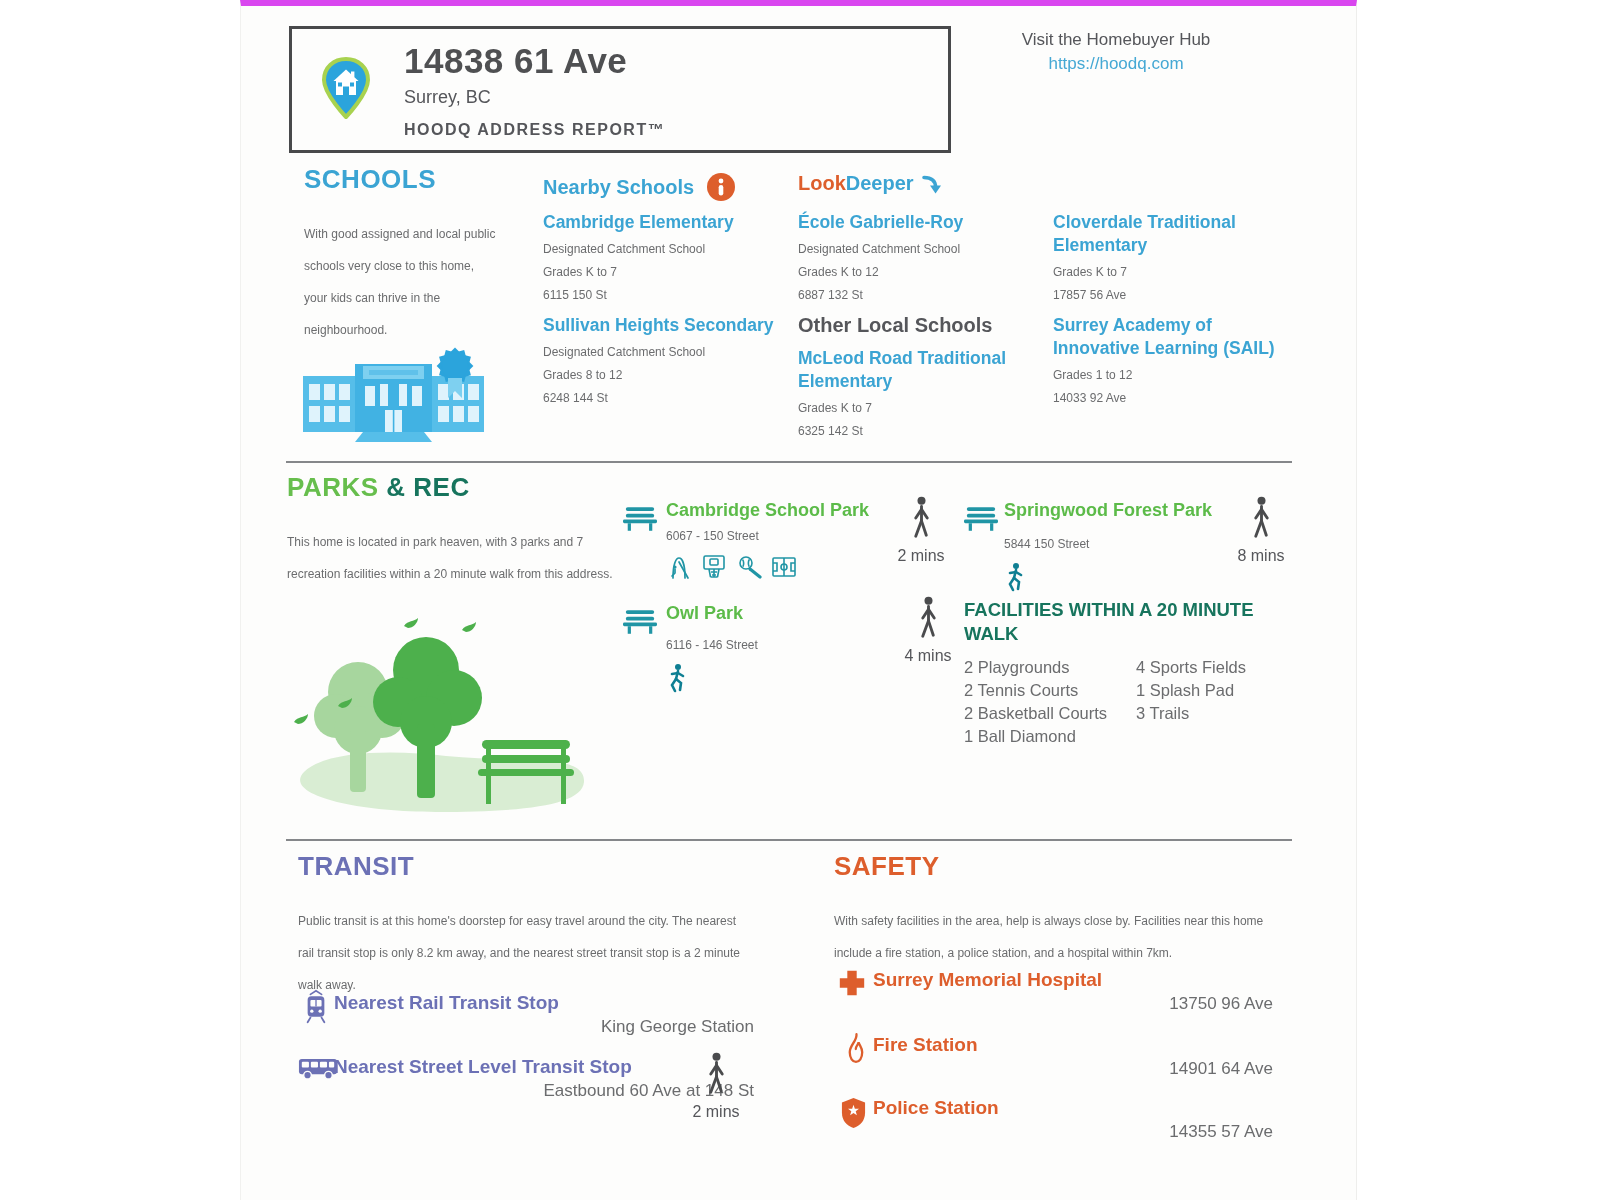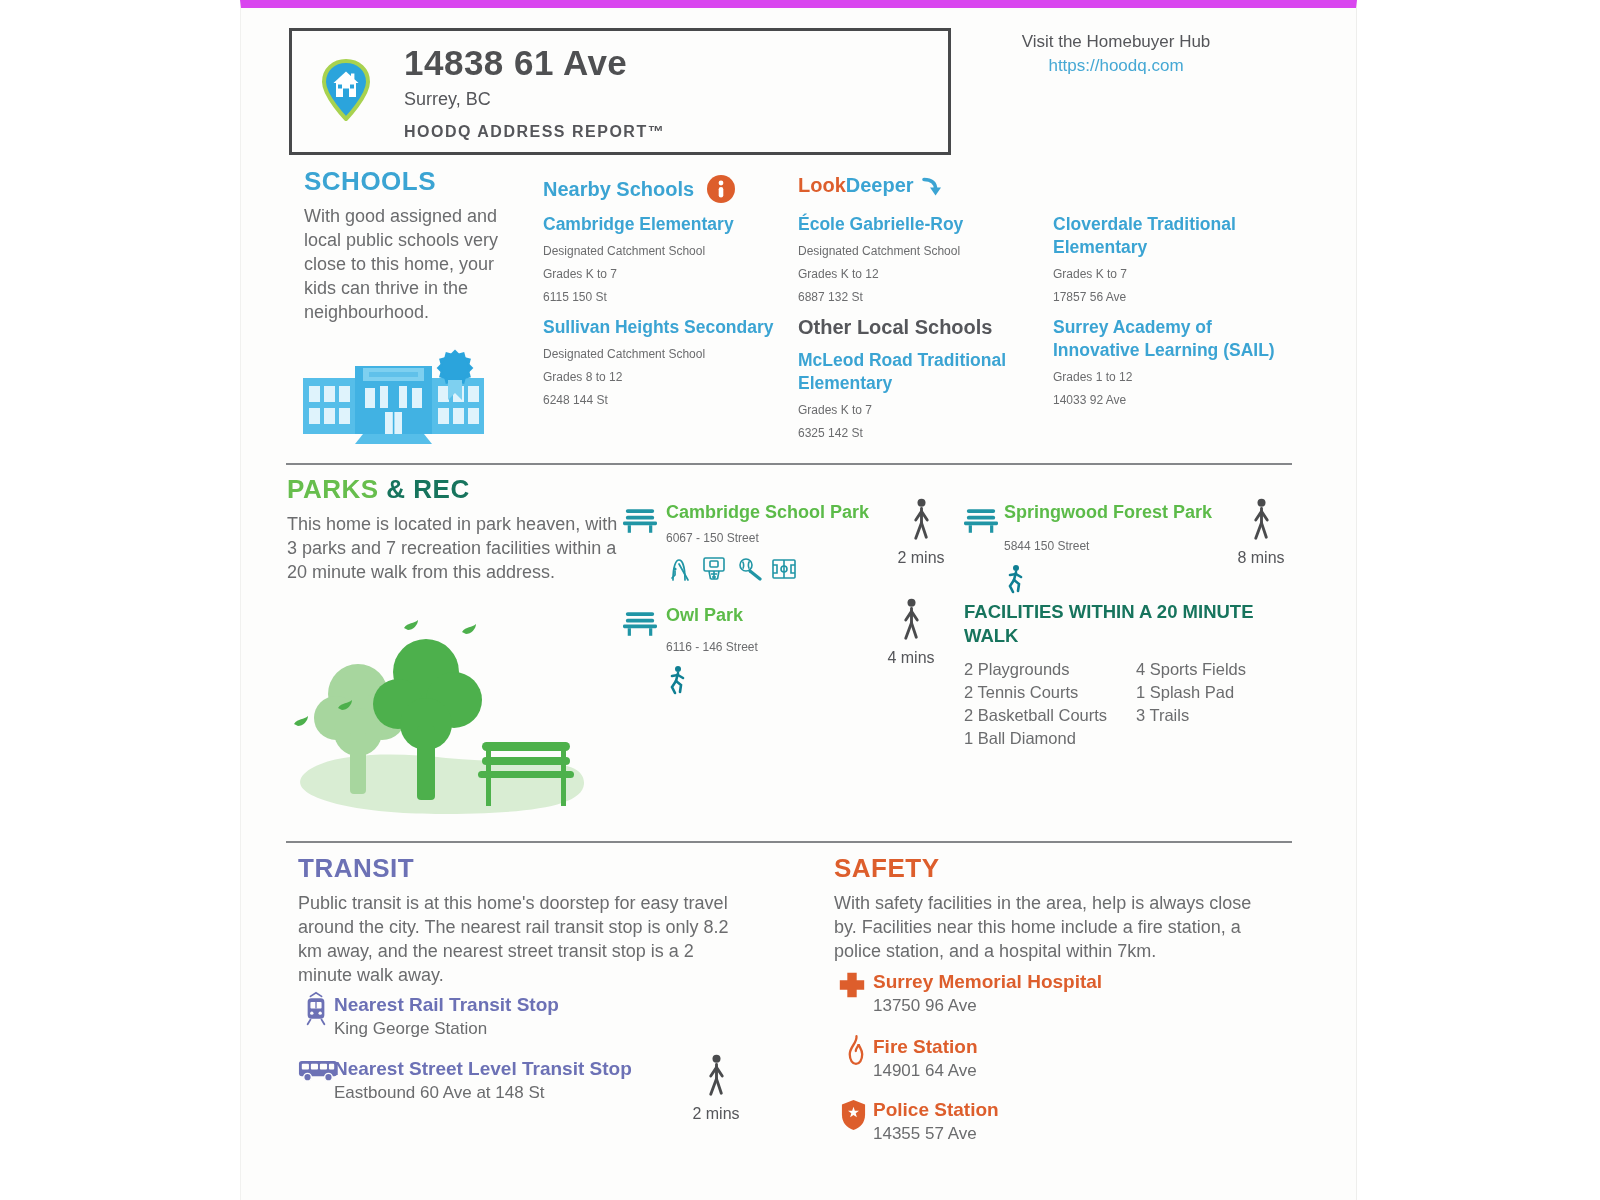--- a/index.html
+++ b/index.html
@@ -1,18 +1,18 @@
 <!DOCTYPE html>
 <html><head>
 <meta charset="utf-8">
 <style>
   * { margin:0; padding:0; box-sizing:border-box; }
   html,body { width:1600px; height:1200px; background:#ffffff; font-family:"Liberation Sans", sans-serif; }
   .page { position:absolute; left:240px; top:0; width:1117px; height:1200px;
-          background:#fdfdfc; border-left:1px solid #f1f1ef; border-right:1px solid #eeeeec; border-top:8px solid #d946ef; }
+          background:#fdfdfc; border-left:1px solid #f1f1ef; border-right:1px solid #eeeeec; border-top:6px solid #d946ef; }
   .abs { position:absolute; }
 
   
   .address-box { left:48px; top:20px; width:662px; height:127px; border:3px solid #48494b; background:#fdfdfc; display:flex; align-items:center; }
   .pin-wrap { margin-left:28px; }
   .addr-text { margin-left:32px; }
   .addr-title { font-size:35px; font-weight:700; color:#4f5052; letter-spacing:0.5px; }
   .addr-city { font-size:18px; color:#55565a; margin-top:6px; }
   .addr-report { font-size:16px; font-weight:600; color:#55565a; letter-spacing:1.5px; margin-top:13px; }
   .hub { left:745px; top:22px; width:260px; text-align:center; }
@@ -20,41 +20,41 @@
   .hub-url { font-size:17px; color:#45a8d4; line-height:24px; text-decoration:none; display:inline-block; }
 
   
   .sec-title { font-size:26px; font-weight:800; letter-spacing:0.5px; }
   .blue { color:#3ba4d3; }
   .purple { color:#6c71b5; }
   .orange { color:#dd5e2c; }
   .green-light { color:#67be4d; }
   .green-dark { color:#17745d; }
 
-  .intro { font-size:18px; color:#6b6c6e; line-height:24px; }
+  .intro { font-size:12px; color:#6b6c6e; line-height:32px;margin-top:16px; }
 
   .subhead { font-size:20px; font-weight:800; color:#3ba4d3; display:flex; align-items:center; gap:12px; }
   .subhead-dark { font-size:20px; font-weight:800; color:#55565a; }
 
   .school-card { width:252px; }
   .school-name { font-size:17.5px; font-weight:700; color:#3ba4d3; line-height:23px; display:block; margin-bottom:4px; }
   .detail { font-size:12px; color:#6b6c6e; line-height:23px; }
 
   .divider { left:45px; width:1006px; height:0; border-top:2px solid #85878a; }
 
   .park-entry-name { font-size:18px; font-weight:700; color:#5cbb49; line-height:22px; }
   .amenity-row { display:flex; gap:9px; margin-top:6px; }
   .walker-block { width:64px; text-align:center; }
   .mins { font-size:16px; color:#55565a; margin-top:3px; }
   .fac-head { font-size:18.5px; font-weight:800; color:#17745d; line-height:24px; width:300px; }
   .fac-item { font-size:16.5px; color:#6b6c6e; line-height:23px; }
 
   .stop-label { font-size:19px; font-weight:700; color:#6c71b5; line-height:24px; }
   .safety-label { font-size:19px; font-weight:700; color:#dd5e2c; line-height:24px; }
-  .value-line { font-size:17px; color:#6b6c6e; line-height:24px; }
+  .value-line { font-size:17px; color:#6b6c6e; line-height:24px;text-align:right; }
 </style>
 </head>
 <body>
 
 <div class="page">
 
   <div class="abs address-box">
     <span class="pin-wrap">
       <svg width="52" height="64" viewBox="0 0 52 64">
         <path d="M26 61 C26 61 4 38 4 24 C4 11.5 13.8 3 26 3 C38.2 3 48 11.5 48 24 C48 38 26 61 26 61 Z" fill="#2BA4DC" stroke="#A8D24F" stroke-width="4" stroke-linejoin="round"></path>
@@ -361,21 +361,21 @@
               <path d="M12 8 L10 16"></path>
           <path d="M12 10 L17 13"></path>
               <path d="M12 10 L6 11"></path>
               <path d="M10 16 L15 20 L14 27"></path>
               <path d="M10 16 L6 22 L9 28"></path>
         </g>
           </svg>
       </span>
     </div>
   </div>
-  <div class="abs walker-block" style="left:638px; top:590px;">
+  <div class="abs walker-block" style="left:655px; top:590px;">
     <span>
       <svg width="27" height="44" viewBox="0 0 28 46">
           <g stroke="#4A4B4D" stroke-width="3" stroke-linecap="round" fill="none">
         <circle cx="14" cy="5" r="4.2" fill="#4A4B4D" stroke="none"></circle>
             <path d="M14 11 L14 26"></path>
         <path d="M14 14 L8 23"></path>
             <path d="M14 14 L20 23"></path>
             <path d="M14 26 L8 42"></path>
             <path d="M14 26 L19 41"></path>
       </g>

